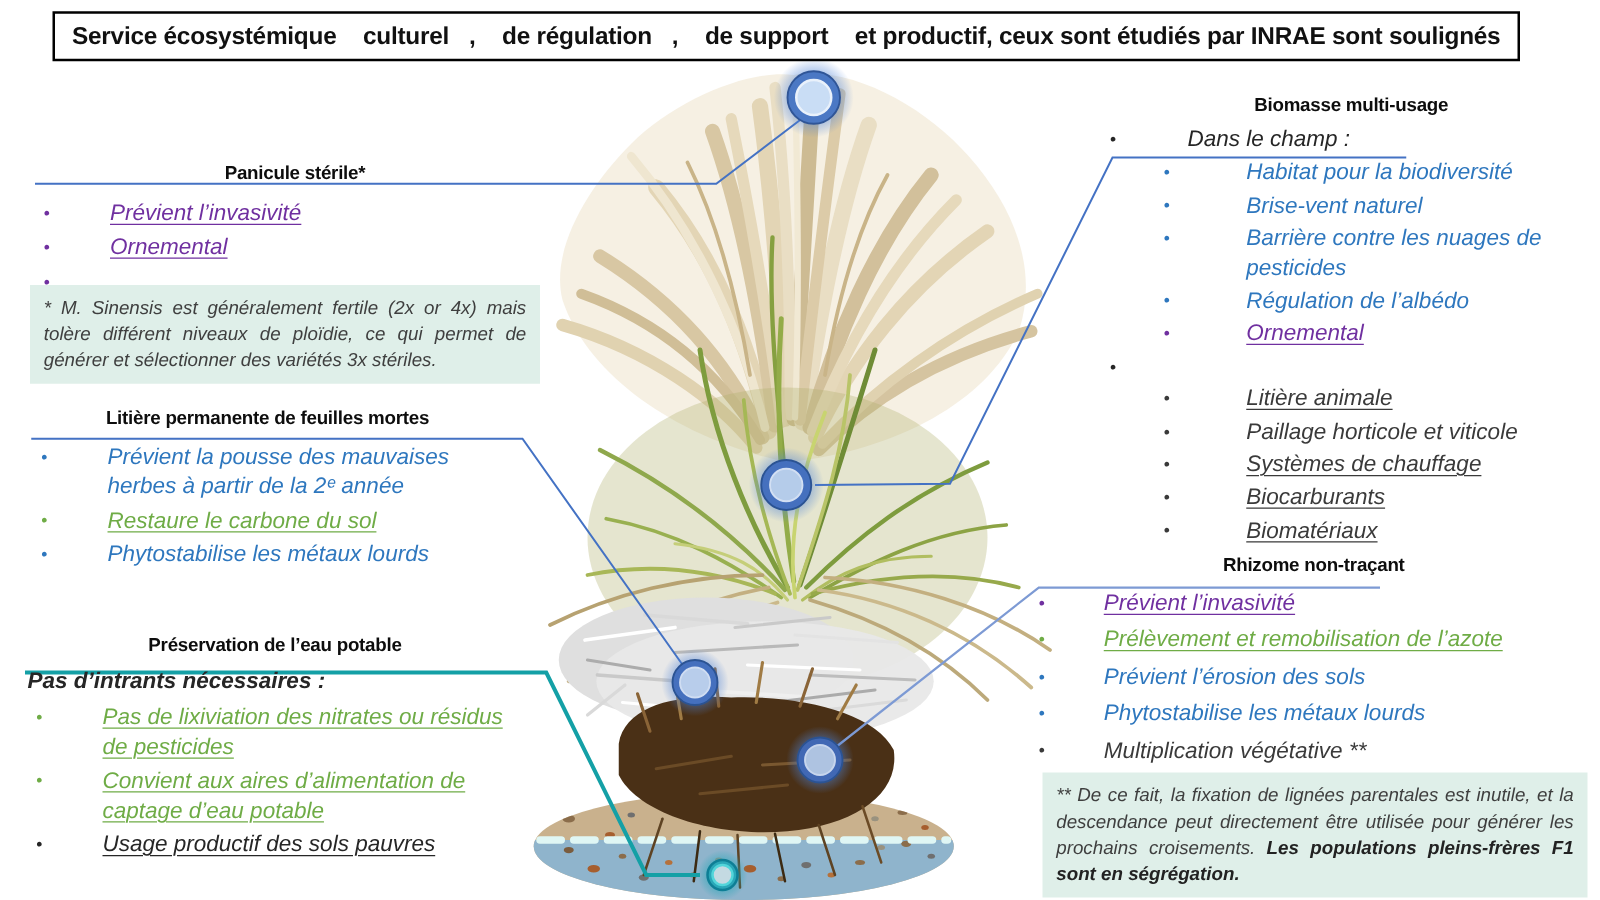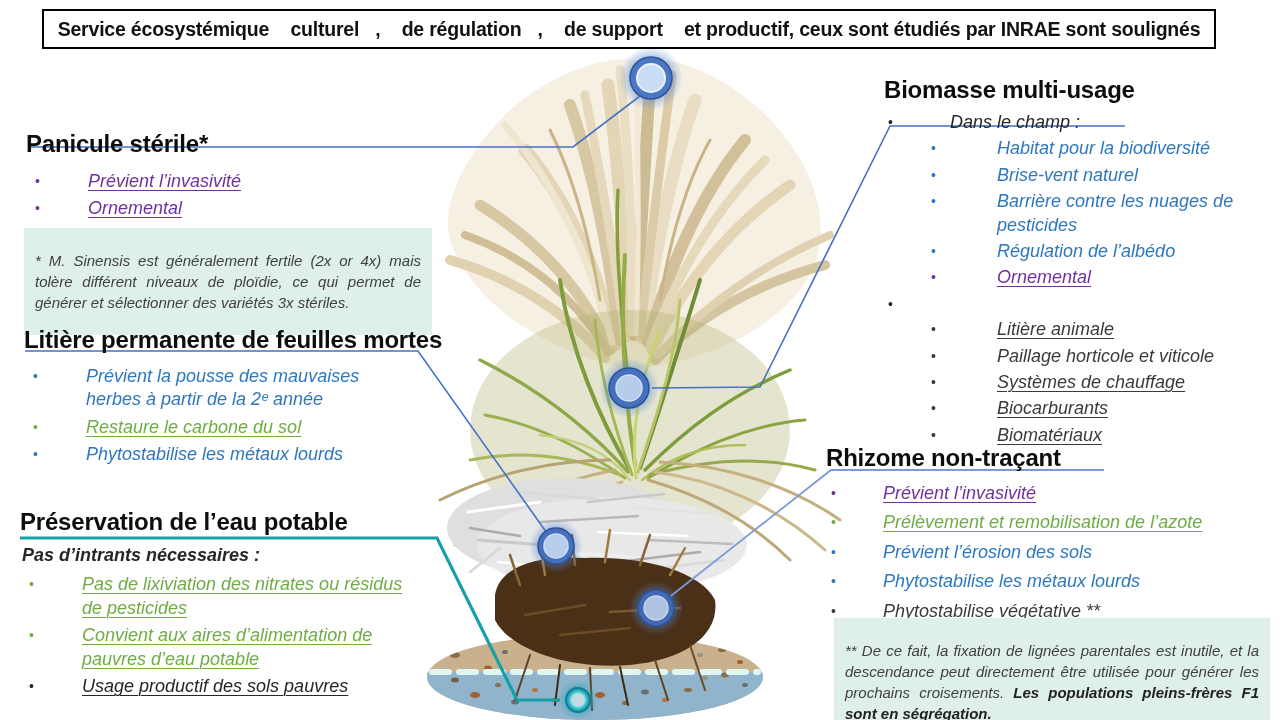--- a/index.html
+++ b/index.html
@@ -20,37 +20,37 @@
   #titlebar span{font-weight:bold;font-size:19.5px;white-space:pre;letter-spacing:-0.2px;color:#111;}
   
   .c-purple{color:#7030A0;}
   .c-blue{color:#2E77BE;}
   .c-green{color:#6FAC46;}
   .c-dark{color:#3A3A3A;}
   .c-black{color:#262626;}
   .u{text-decoration:underline;text-underline-offset:3px;text-decoration-thickness:1px;}
   
   .sec{position:absolute;z-index:4;}
-  .sec-h{font-size:24px;font-weight:bold;color:#0d0d0d;margin:0 0 0 0;white-space:nowrap;letter-spacing:-0.2px;}
+  .sec-h{font-size:15px;font-weight:bold;color:#0d0d0d;margin:0 0 0 0;white-space:nowrap;letter-spacing:-0.2px;text-align:center;}
   .items{margin-top:10px;}
   .row{display:flex;align-items:flex-start;margin-bottom:4px;font-style:italic;font-size:18px;line-height:1.3;}
   .row .b{flex:0 0 53px;padding-left:9px;font-style:normal;font-size:14px;line-height:1.6;}
   .row .t{flex:1;}
   .intro-row{font-style:italic;font-size:18px;color:#262626;margin:8px 0 6px 2px;line-height:1.3;font-weight:bold;}
   
   .rp .row{font-size:18px;margin-bottom:3px;}
   .rp .row .b{flex:0 0 62px;padding-left:30px;}
   .rp .row.l2{padding-left:73px;}
   .rp .row.l2 .b{flex:0 0 66px;padding-left:0;}
   .rz .row .b{flex:0 0 52px;padding-left:5px;}
   
   .note{
     position:absolute;background:#DFEFE9;color:#3F3F3F;
     font-style:italic;font-size:15px;line-height:1.4;
-    text-align:justify;padding:22px 11px;z-index:4;
+    text-align:justify;padding:8px 11px;z-index:4;
   }
   .note b{font-weight:bold;color:#222;}
   
   #art{left:0;top:0;width:1280px;height:720px;z-index:1;pointer-events:none;}
 </style>
 </head>
 <body>
 
 <svg id="art" class="abs" viewBox="0 0 1280 720" xmlns="http://www.w3.org/2000/svg">
   <defs>
@@ -285,21 +285,21 @@
 <div class="sec" id="sec-preservation" style="left:20px;top:508px;width:400px;">
   <div class="sec-h">Préservation de l’eau potable</div>
   <div class="intro-row">Pas d’intrants nécessaires :</div>
   <div class="items" style="margin-top:2px;">
     <div class="row">
         <span class="b c-green">•</span>
         <span class="t c-green u">Pas de lixiviation des nitrates ou résidus de pesticides</span>
       </div>
     <div class="row">
         <span class="b c-green">•</span>
-        <span class="t c-green u">Convient aux aires d’alimentation de pauvres d’eau potable</span>
+        <span class="t c-green u">Convient aux aires d’alimentation de captage d’eau potable</span>
       </div>
     <div class="row">
         <span class="b c-black">•</span>
         <span class="t c-black u">Usage productif des sols pauvres</span>
       </div>
   </div>
 </div>
 
 <div class="sec rp" id="sec-biomasse" style="left:858px;top:76px;width:420px;">
   <div class="sec-h" style="margin-left:26px;">Biomasse multi-usage</div>
@@ -368,20 +368,20 @@
     <div class="row" style="margin-bottom:6px;">
         <span class="b c-blue">•</span>
         <span class="t c-blue">Prévient l’érosion des sols</span>
       </div>
     <div class="row" style="margin-bottom:6px;">
         <span class="b c-blue">•</span>
         <span class="t c-blue">Phytostabilise les métaux lourds</span>
       </div>
     <div class="row" style="margin-bottom:6px;">
         <span class="b c-dark">•</span>
-        <span class="t c-dark">Phytostabilise végétative **</span>
+        <span class="t c-dark">Multiplication végétative **</span>
       </div>
   </div>
 </div>
 
 <div class="note" id="note2" style="left:834px;top:618px;width:414px;">
   <span>** De ce fait, la fixation de lignées parentales est inutile, et la descendance peut directement être utilisée pour générer les prochains croisements. </span><b>Les populations pleins-frères F1 sont en ségrégation.</b>
 </div>
 
 </body></html>

